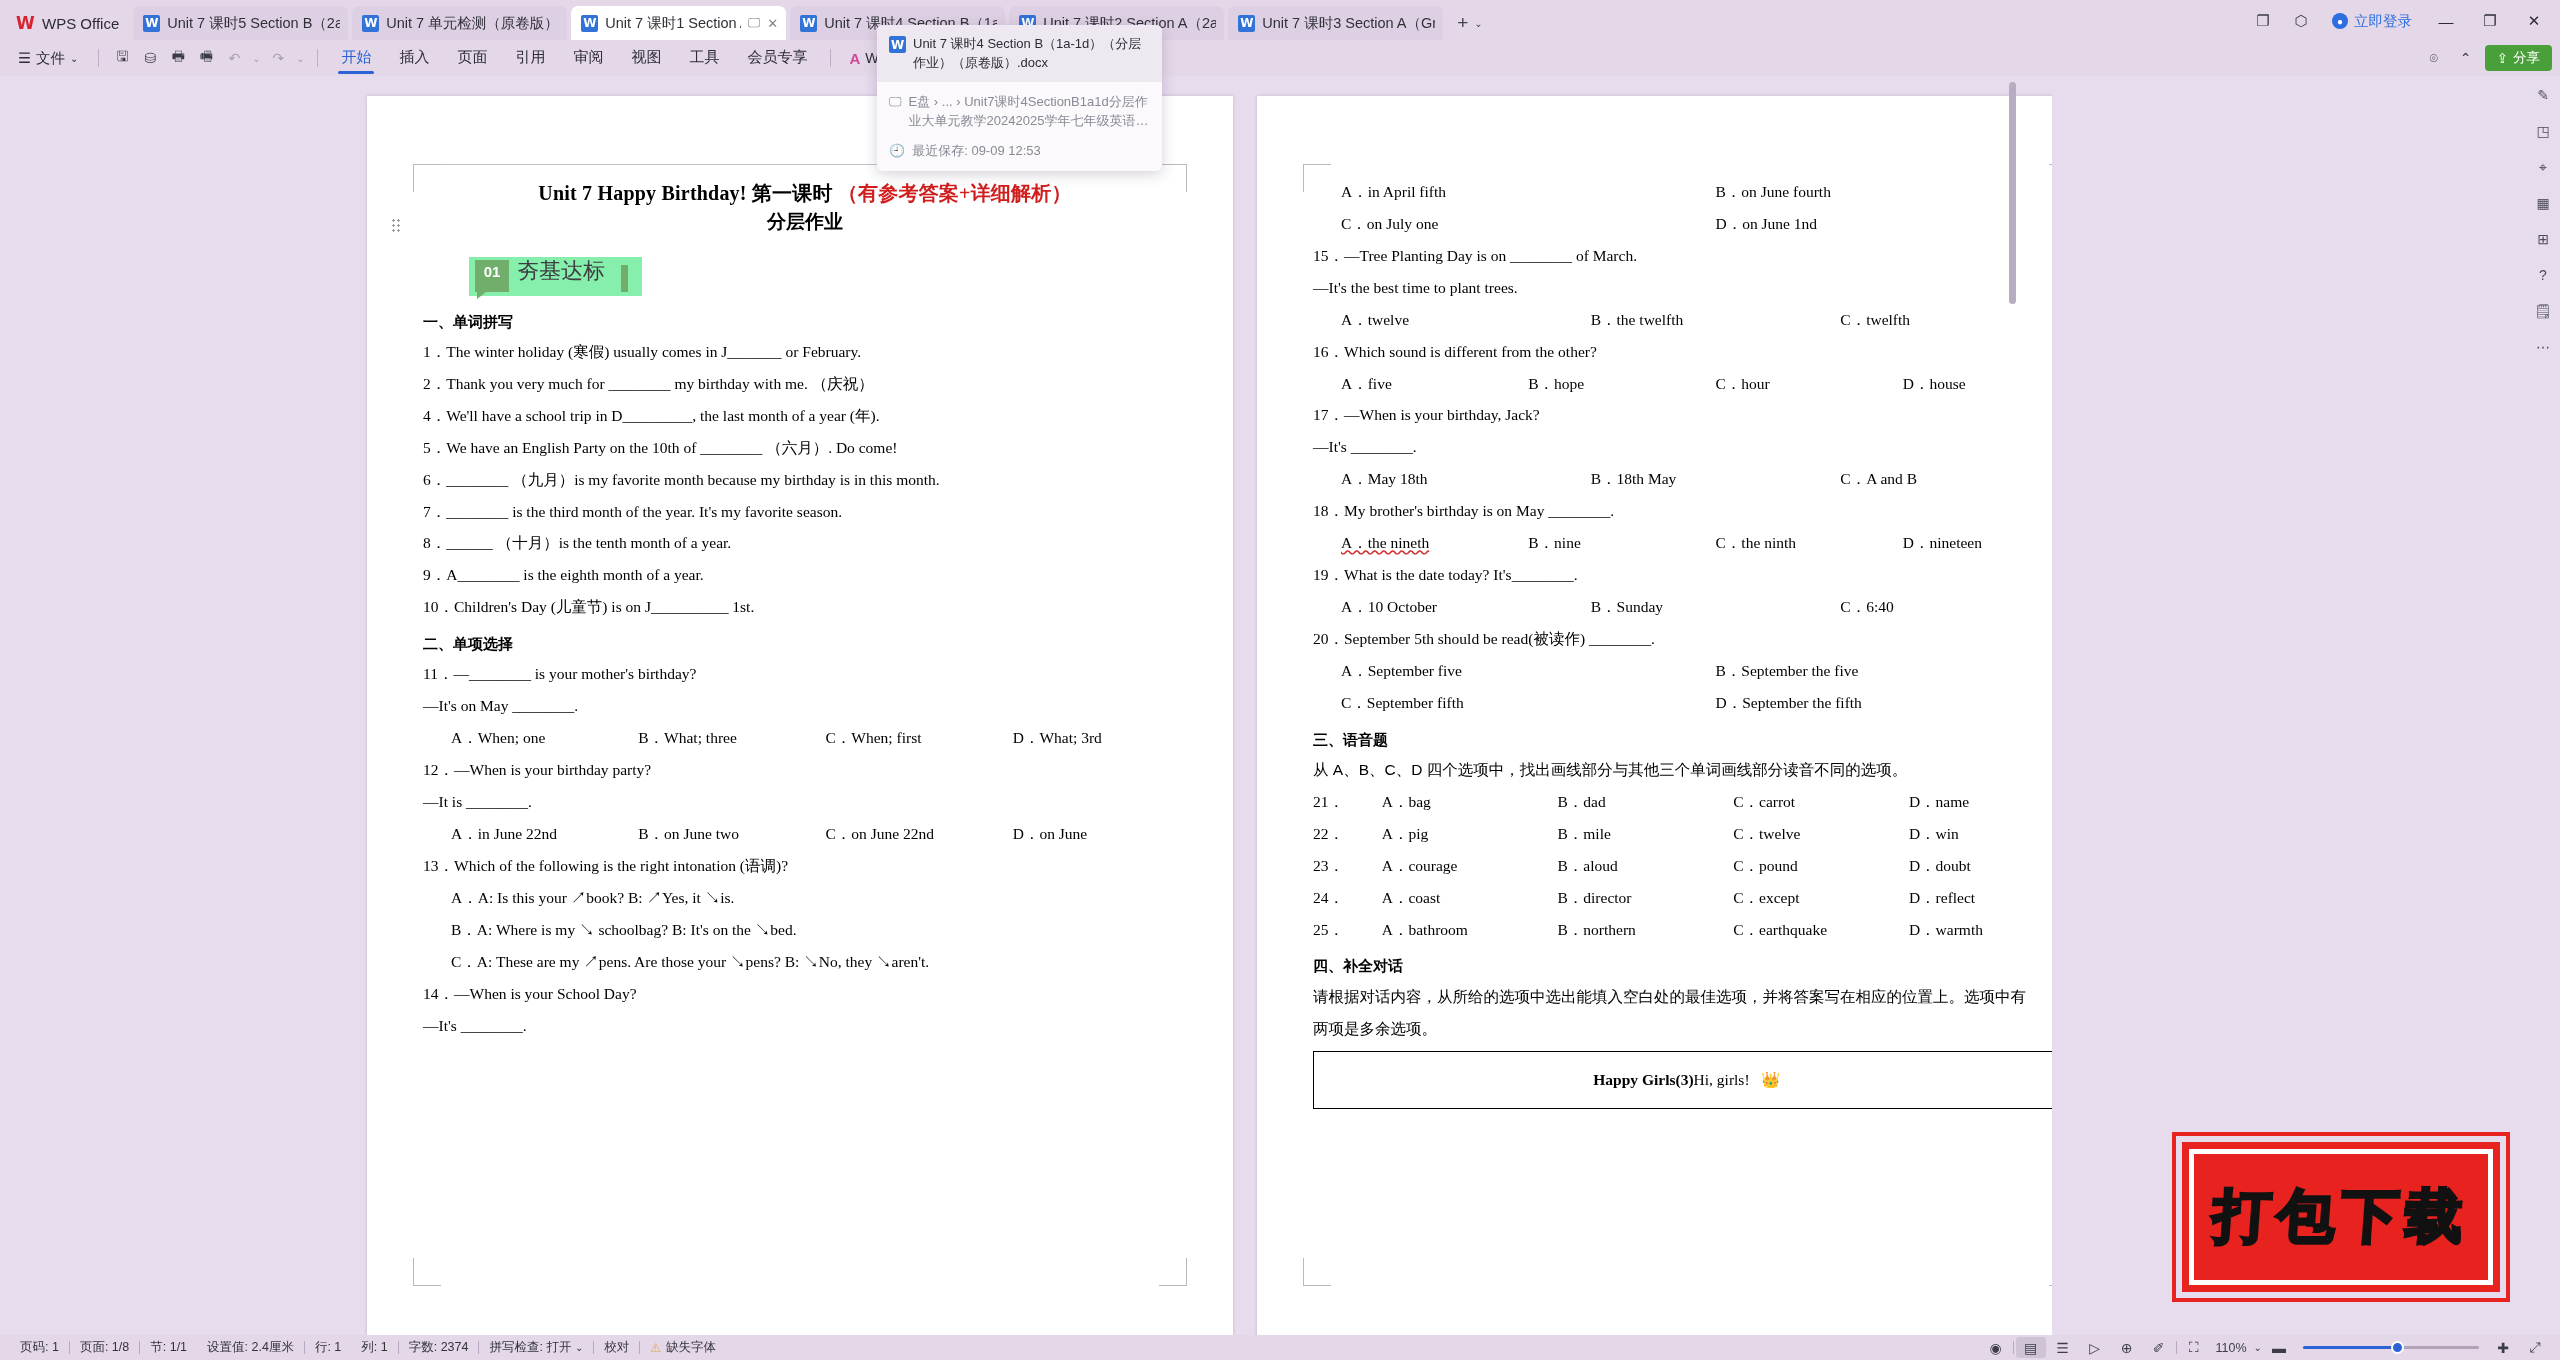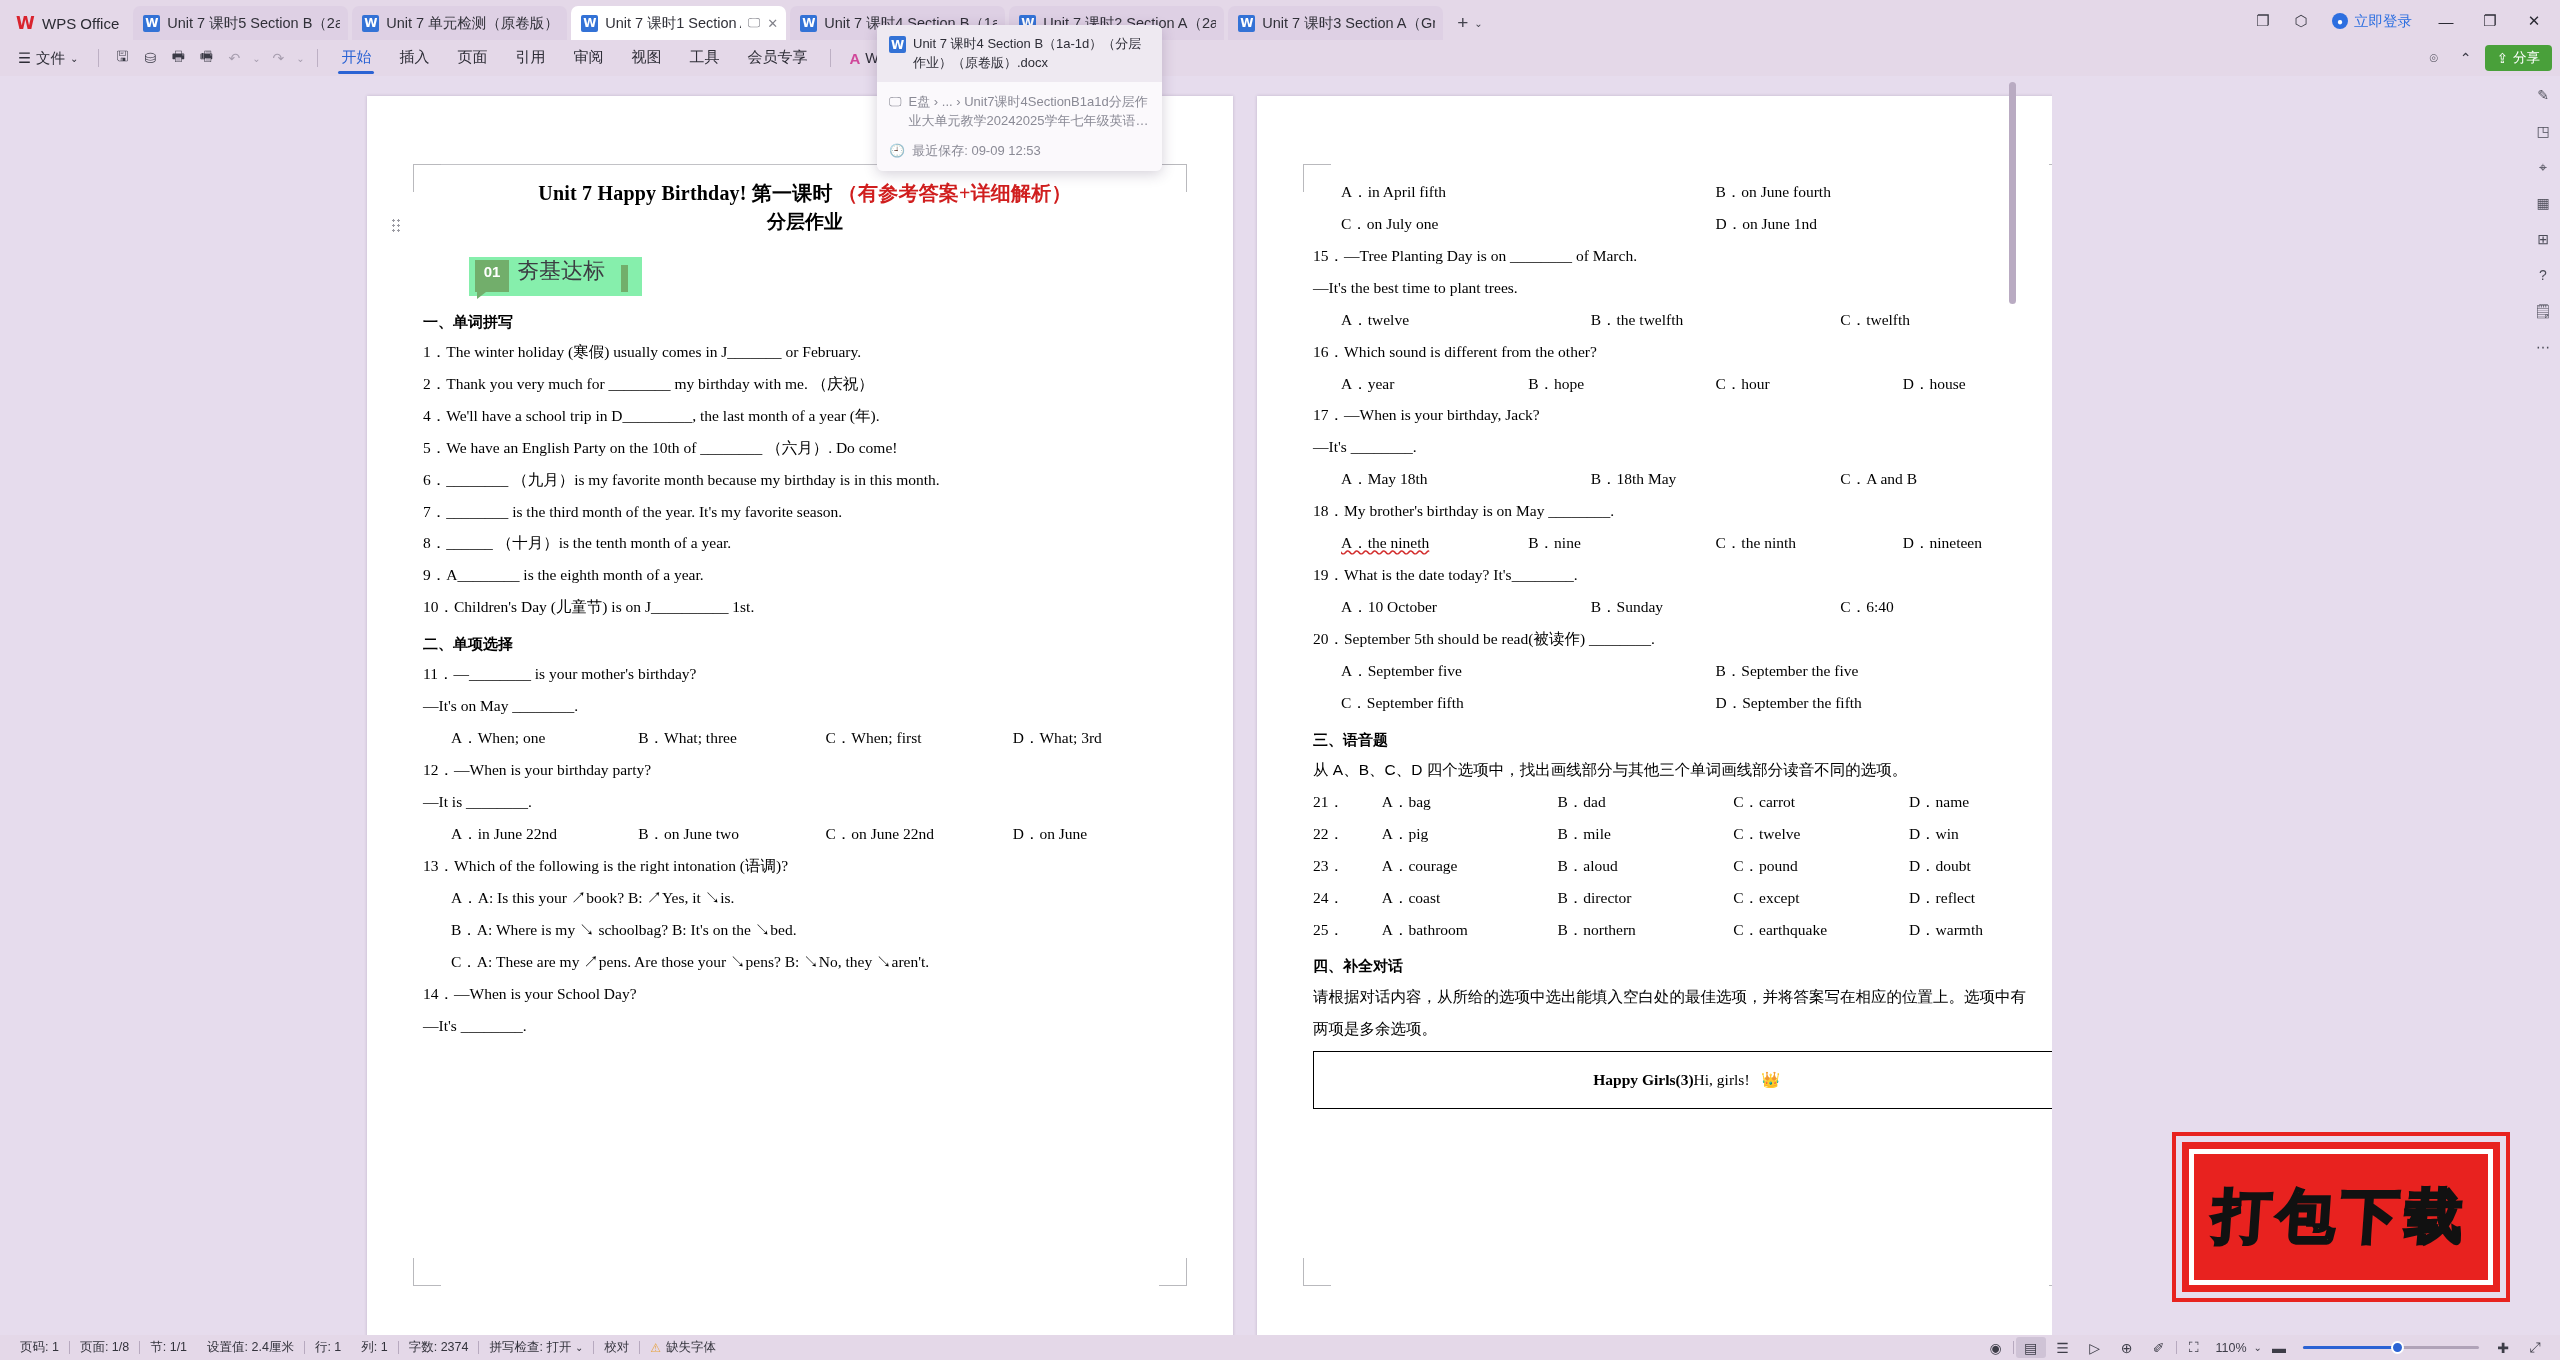--- a/index.html
+++ b/index.html
@@ -492,21 +492,21 @@
         <div class="q">15．—Tree Planting Day is on ________ of March.</div>
         <div class="cont">—It's the best time to plant trees.</div>
         <div class="opts opt-3">
           <span>A．twelve</span>
           <span>B．the twelfth</span>
           <span>C．twelfth</span>
         </div>
 
         <div class="q">16．Which sound is different from the other?</div>
         <div class="opts opt-4">
-          <span>A．year</span>
+          <span>A．five</span>
           <span>B．hope</span>
           <span>C．hour</span>
           <span>D．house</span>
         </div>
 
         <div class="q">17．—When is your birthday, Jack?</div>
         <div class="cont">—It's ________.</div>
         <div class="opts opt-3">
           <span>A．May 18th</span>
           <span>B．18th May</span>

